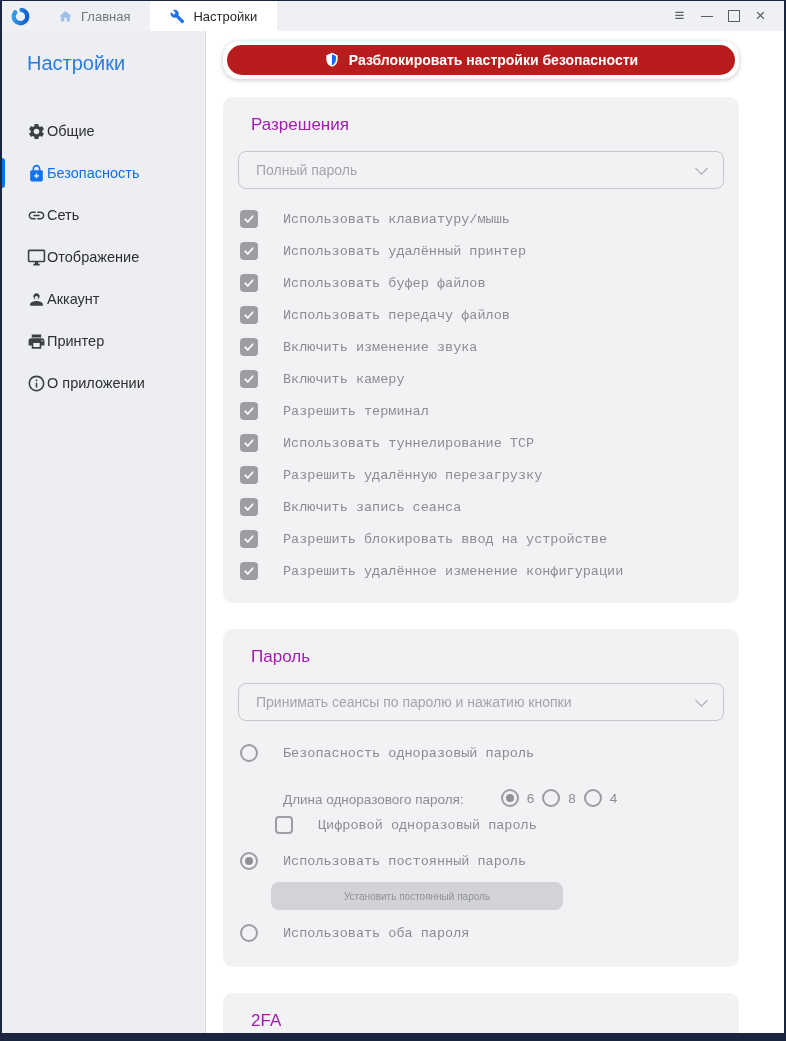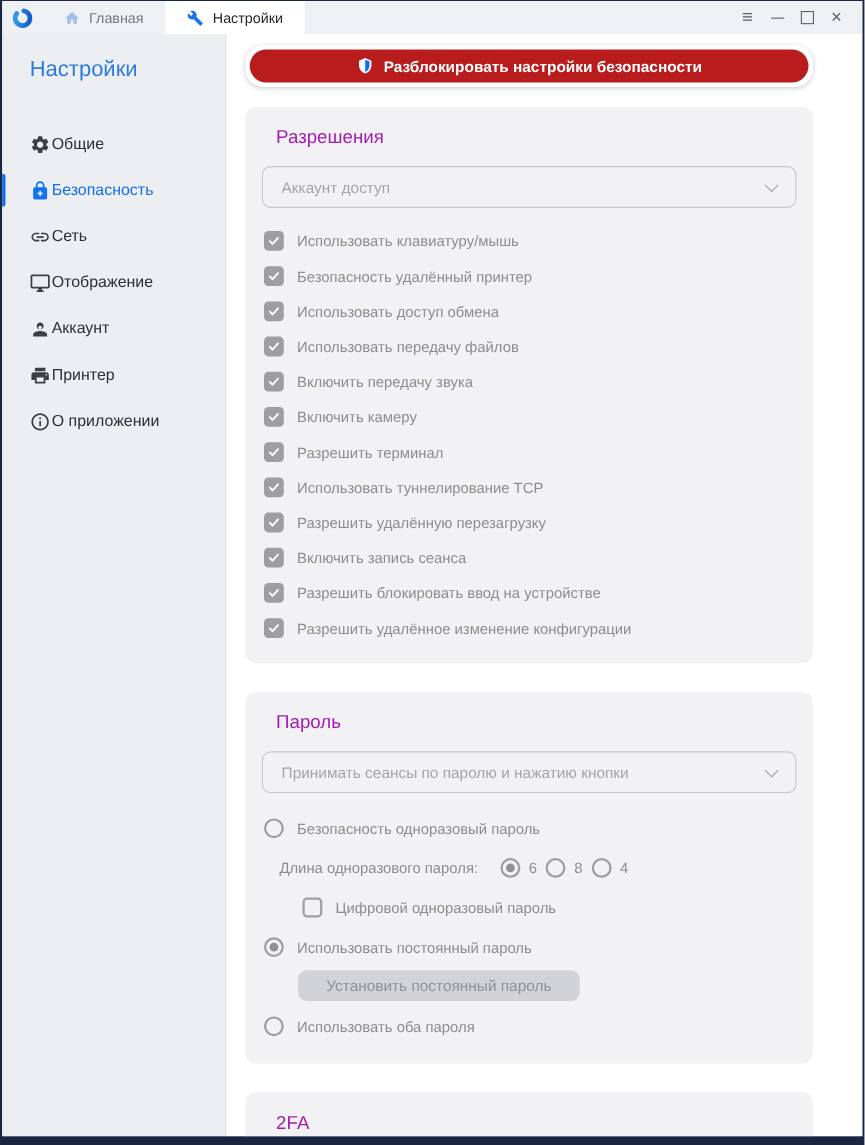--- a/index.html
+++ b/index.html
@@ -42,34 +42,34 @@
   .unlock-btn { width:100%; height:30px; border:none; border-radius:15px; color:#fff; font-weight:700; font-size:14px;
     display:flex; align-items:center; justify-content:center; gap:9px; cursor:pointer;
     font-family:"Liberation Sans","DejaVu Sans",sans-serif; }
   .unlock-btn svg { width:16px; height:16px; }
   
   .card { background:#f2f2f4; border-radius:10px; padding:16px 15px; margin-bottom:26px; }
   .card-title { font-size:17px; font-weight:400; color:#a21caf; margin:2px 0 16px 13px; }
   .dropdown { height:38px; box-sizing:border-box; border:1px solid #c5c7ca; border-radius:8px; display:flex; align-items:center;
     justify-content:space-between; padding:0 17px; color:#a2a5aa; font-size:14px; margin-bottom:14px; cursor:pointer; }
   .chev { width:8px; height:8px; border-right:1.6px solid #9a9da2; border-bottom:1.6px solid #9a9da2; transform:rotate(45deg); margin-top:-4px; }
-  .row { display:flex; align-items:center; gap:12px; height:32px; padding-left:2px; }
+  .row { display:flex; align-items:center; gap:25px; height:32px; padding-left:2px;font-family:Liberation Mono, monospace; }
   .row.tall { height:36px; }
   .row-label { font-size:13.5px; color:#8b8d92; }
   .cb { width:18px; height:18px; box-sizing:border-box; border-radius:4px; background:#9d9ea2; display:flex; align-items:center; justify-content:center; flex:0 0 18px; cursor:pointer; }
   .cb svg { width:12px; height:12px; }
   .cb.unchecked { background:transparent; border:2px solid #9d9ea2; }
   .radio { width:18px; height:18px; box-sizing:border-box; border-radius:50%; border:2px solid #9b9da1; flex:0 0 18px;
     display:flex; align-items:center; justify-content:center; cursor:pointer; }
   .radio.selected::after { content:''; width:8px; height:8px; border-radius:50%; background:#8f9195; }
-  .otp-row { display:flex; align-items:center; height:36px; margin-left:16px; gap:12px; }
+  .otp-row { display:flex; align-items:flex-end; height:36px; margin-left:45px; gap:29px; }
   .otp-opt { display:flex; align-items:center; gap:8px; margin-left:8px; cursor:pointer; }
   .digital-row { margin-left:35px; }
-  .set-btn { display:block; margin:3px 0 5px 33px; width:256px; height:28px; background:#d2d3d6; border:none; border-radius:8px;
-    color:#8f9196; font-size:14px; font-family:"Liberation Sans","DejaVu Sans",sans-serif; cursor:default; }
+  .set-btn { display:block; margin:3px 0 5px 33px; width:292px; height:28px; background:#d2d3d6; border:none; border-radius:8px;
+    color:#8f9196; font-size:10px; font-family:"Liberation Sans","DejaVu Sans",sans-serif; cursor:default; }
   .twofa-card { margin-bottom:0; }
 </style>
 </head>
 <body>
 
 <div class="window">
 
   <div class="titlebar">
     <div class="logo-wrap">
       <svg viewBox="0 0 24 24">
@@ -188,63 +188,63 @@
               <path fill="#0b6cf4" d="M12 3.4v16.8c3.4-1.3 5.9-5 5.9-8.9V6L12 3.4z"></path>
             </svg>
           </span>
           <span>Разблокировать настройки безопасности</span>
         </button>
       </div>
 
       <div class="card">
         <div class="card-title">Разрешения</div>
         <div class="dropdown">
-          <span>Аккаунт доступ</span>
+          <span>Полный пароль</span>
           <span class="chev"></span>
         </div>
         <div>
             <div class="row">
               <span class="cb">
                 <svg viewBox="0 0 24 24">
                   <path d="M4.5 12.5l5 5 10-11" stroke="#fff" stroke-width="3.4" fill="none" stroke-linecap="round"></path>
                 </svg>
               </span>
               <span class="row-label">Использовать клавиатуру/мышь</span>
             </div>
             <div class="row">
               <span class="cb">
                 <svg viewBox="0 0 24 24">
                   <path d="M4.5 12.5l5 5 10-11" stroke="#fff" stroke-width="3.4" fill="none" stroke-linecap="round"></path>
                 </svg>
               </span>
-              <span class="row-label">Безопасность удалённый принтер</span>
-            </div>
-            <div class="row">
-              <span class="cb">
-                <svg viewBox="0 0 24 24">
-                  <path d="M4.5 12.5l5 5 10-11" stroke="#fff" stroke-width="3.4" fill="none" stroke-linecap="round"></path>
-                </svg>
-              </span>
-              <span class="row-label">Использовать доступ обмена</span>
+              <span class="row-label">Использовать удалённый принтер</span>
+            </div>
+            <div class="row">
+              <span class="cb">
+                <svg viewBox="0 0 24 24">
+                  <path d="M4.5 12.5l5 5 10-11" stroke="#fff" stroke-width="3.4" fill="none" stroke-linecap="round"></path>
+                </svg>
+              </span>
+              <span class="row-label">Использовать буфер файлов</span>
             </div>
             <div class="row">
               <span class="cb">
                 <svg viewBox="0 0 24 24">
                   <path d="M4.5 12.5l5 5 10-11" stroke="#fff" stroke-width="3.4" fill="none" stroke-linecap="round"></path>
                 </svg>
               </span>
               <span class="row-label">Использовать передачу файлов</span>
             </div>
             <div class="row">
               <span class="cb">
                 <svg viewBox="0 0 24 24">
                   <path d="M4.5 12.5l5 5 10-11" stroke="#fff" stroke-width="3.4" fill="none" stroke-linecap="round"></path>
                 </svg>
               </span>
-              <span class="row-label">Включить передачу звука</span>
+              <span class="row-label">Включить изменение звука</span>
             </div>
             <div class="row">
               <span class="cb">
                 <svg viewBox="0 0 24 24">
                   <path d="M4.5 12.5l5 5 10-11" stroke="#fff" stroke-width="3.4" fill="none" stroke-linecap="round"></path>
                 </svg>
               </span>
               <span class="row-label">Включить камеру</span>
             </div>
             <div class="row">

